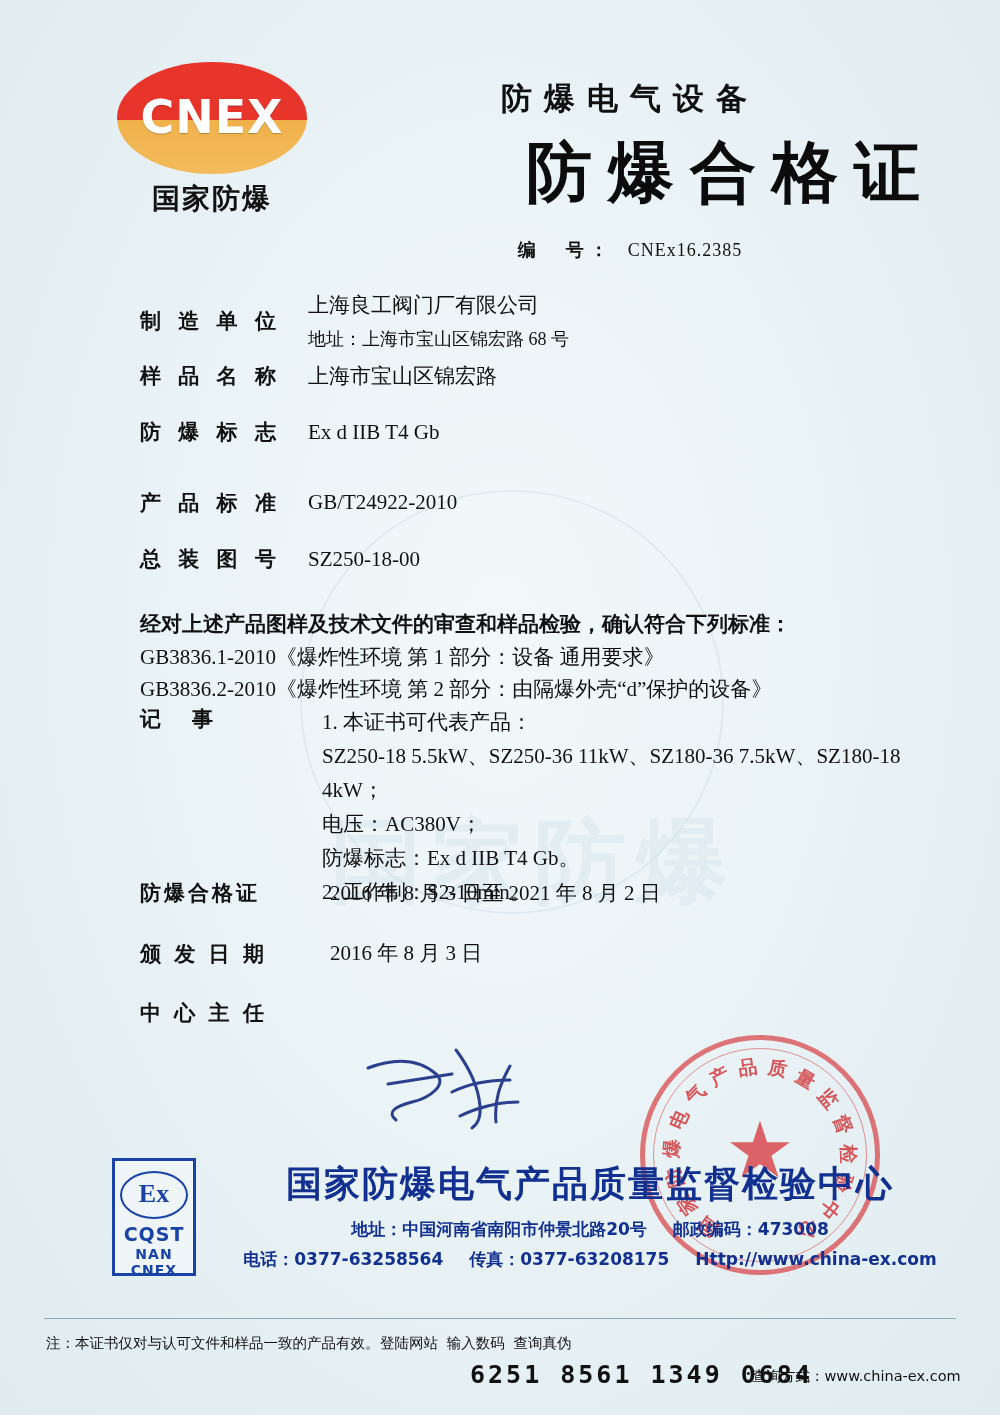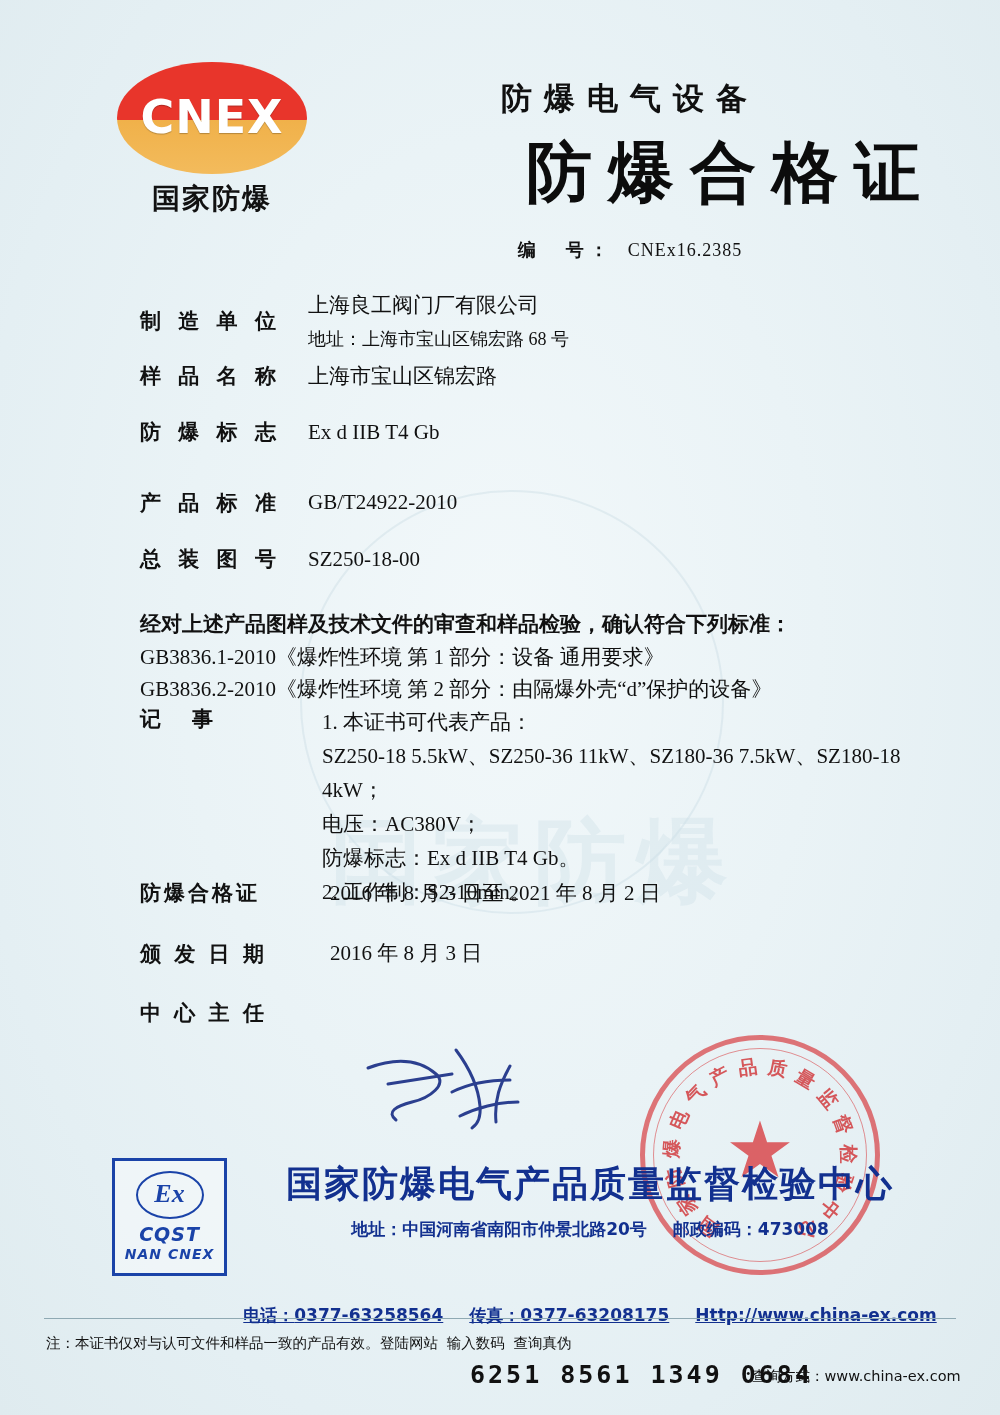--- a/index.html
+++ b/index.html
@@ -260,27 +260,26 @@
     color: rgba(206, 32, 36, 0.9);
     font-family: "DejaVu Sans", sans-serif;
     transform-origin: 0 0;
   }
 
   
   .ex-badge {
     position: absolute;
     left: 112px;
     top: 1158px;
-    width: 115px;
+    width: 84px;
     height: 118px;
     border: 3px solid #1a43a8;
     box-sizing: border-box;
     text-align: center;
     background: rgba(255,255,255,0.4);
-    font-style: italic;
   }
   .ex-badge .circ {
     width: 64px; height: 44px;
     margin: 10px auto 4px;
     border: 2.5px solid #1a43a8;
     border-radius: 50%;
     font-size: 26px;
     line-height: 42px;
     font-family: "Liberation Serif", serif;
     color: #1a43a8;
@@ -318,21 +317,21 @@
     position: absolute;
     width: 700px;
     left: 240px;
     text-align: center;
     font-size: 17px;
     font-weight: bold;
     color: #12308f;
     font-family: "DejaVu Sans", sans-serif;
   }
   .org-addr { top: 1218px; }
-  .org-tel  { top: 1304px; text-decoration: underline; }
+  .org-tel  { top: 1248px; }
   .org-line .sp { display: inline-block; width: 26px; }
 
   .divider {
     position: absolute;
     left: 44px;
     top: 1318px;
     width: 912px;
     border-top: 1px solid #8fa9b3;
   }
   .footnote {

